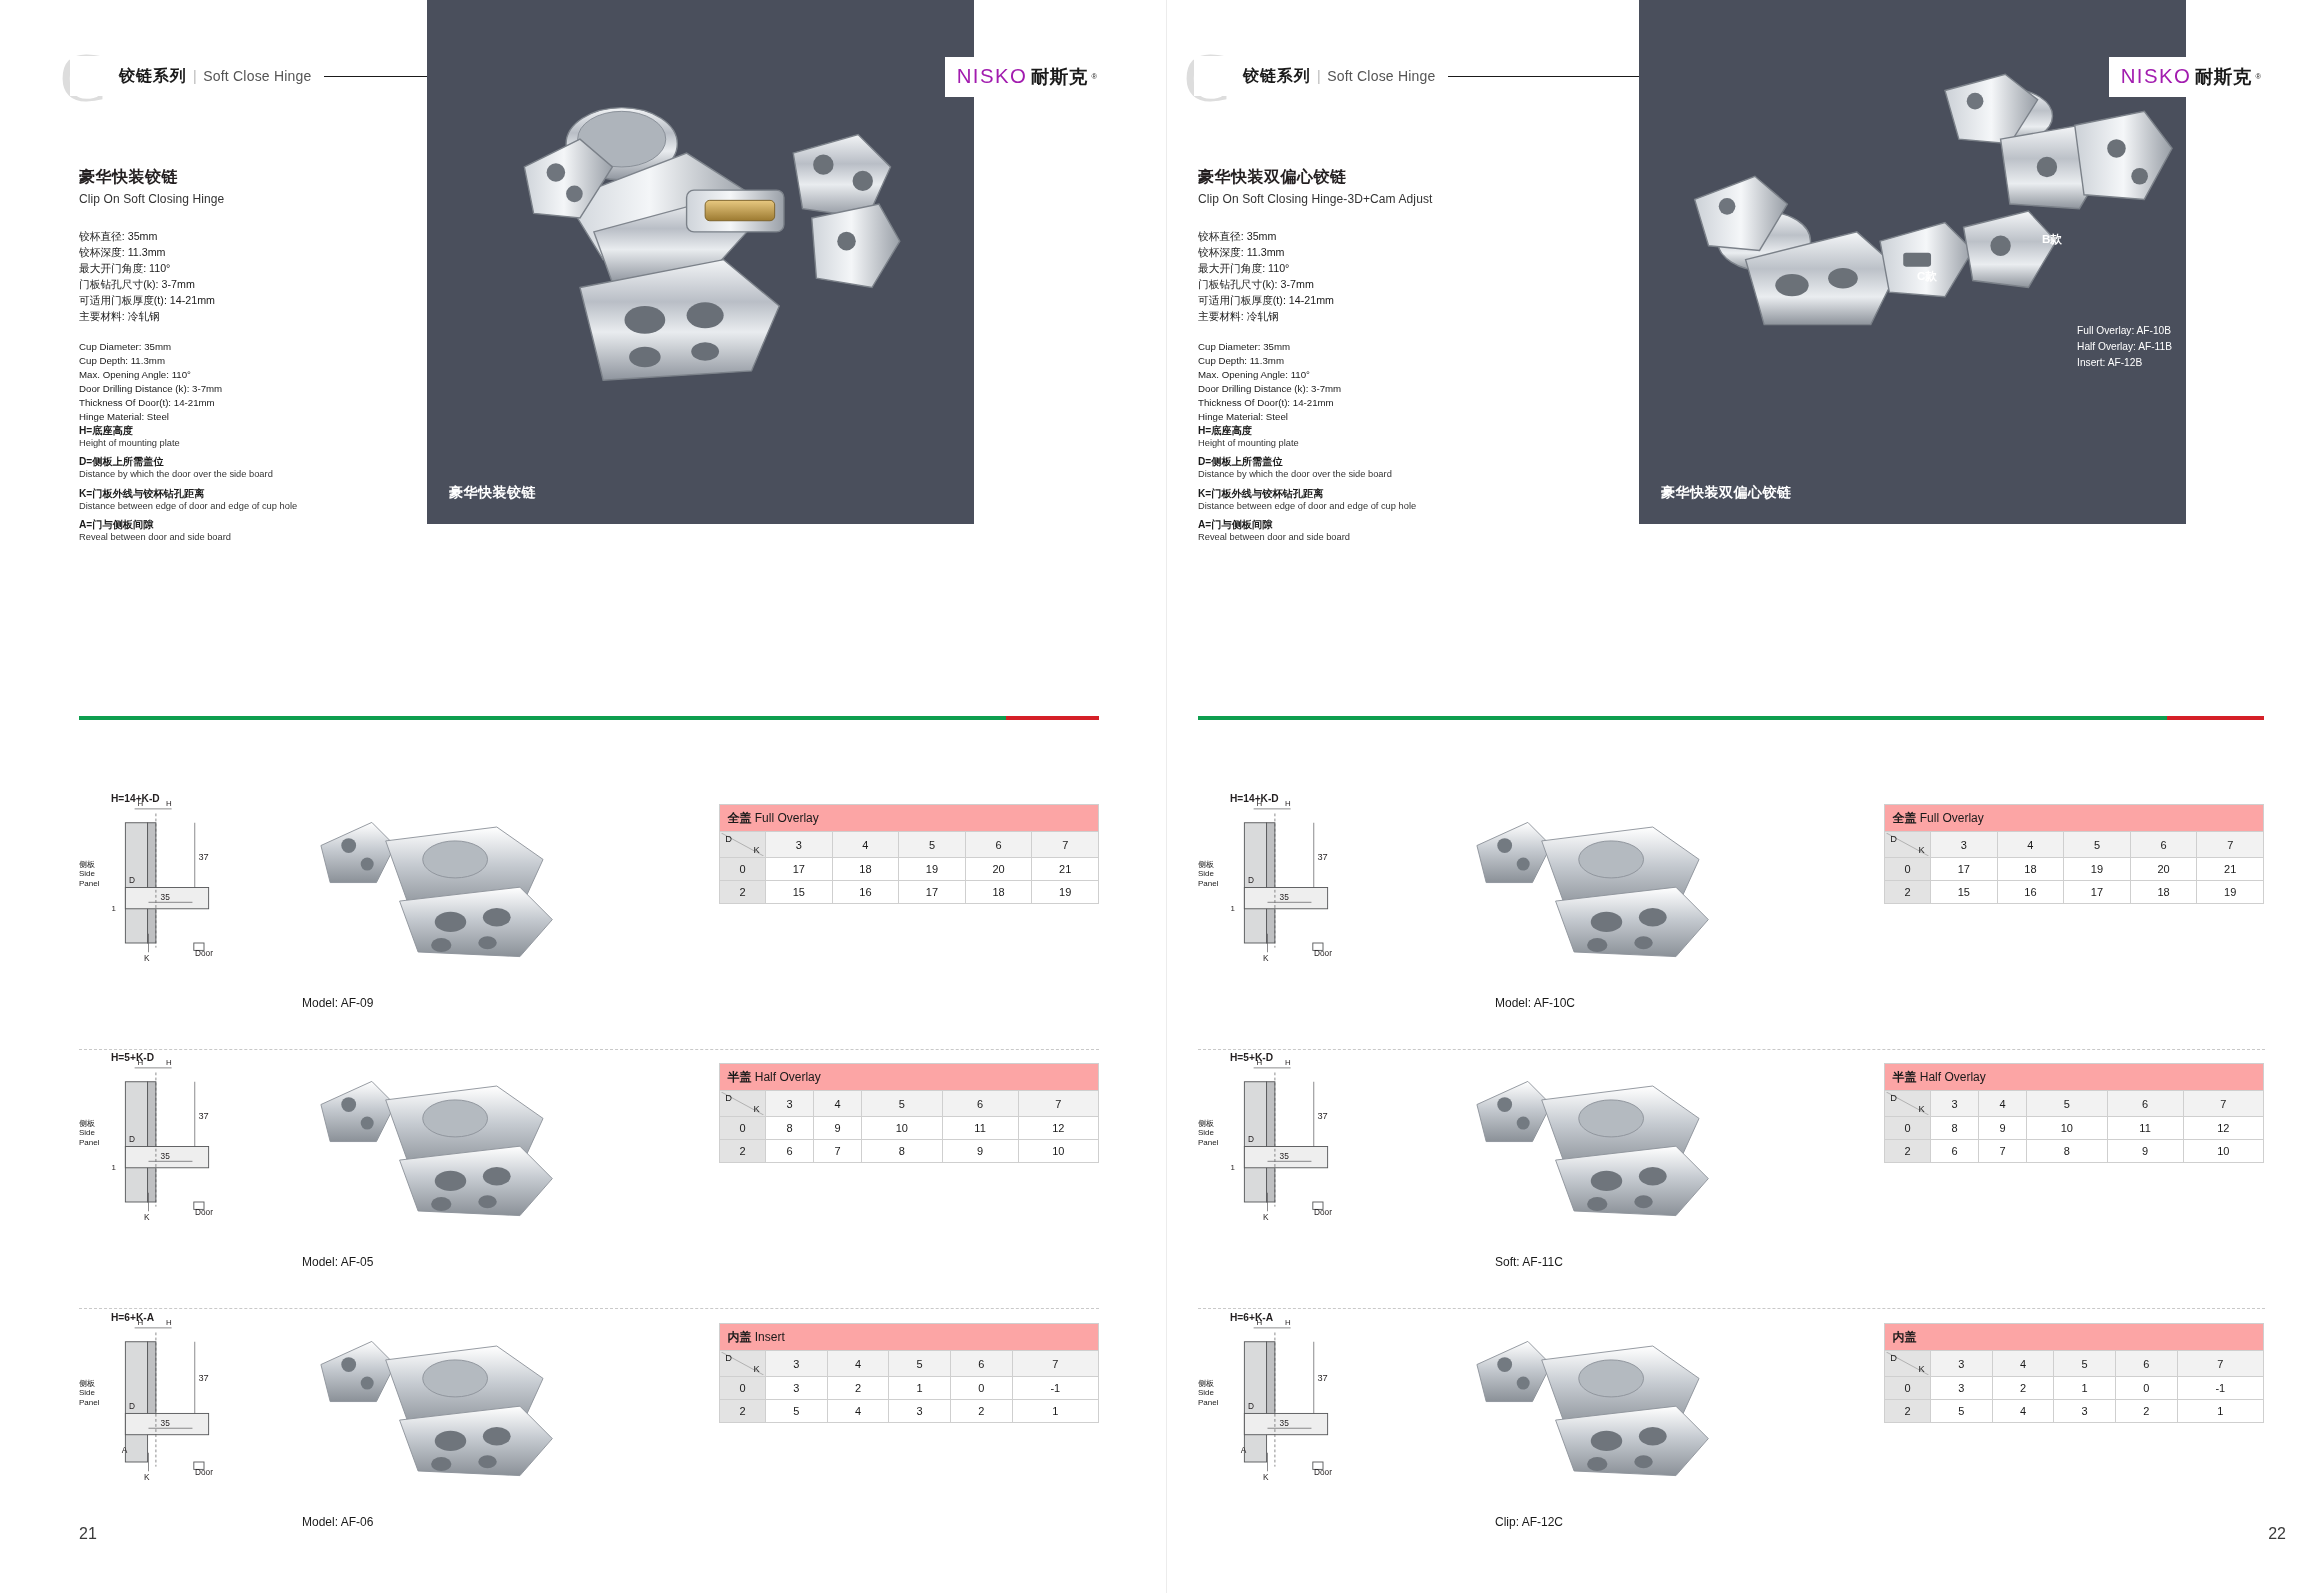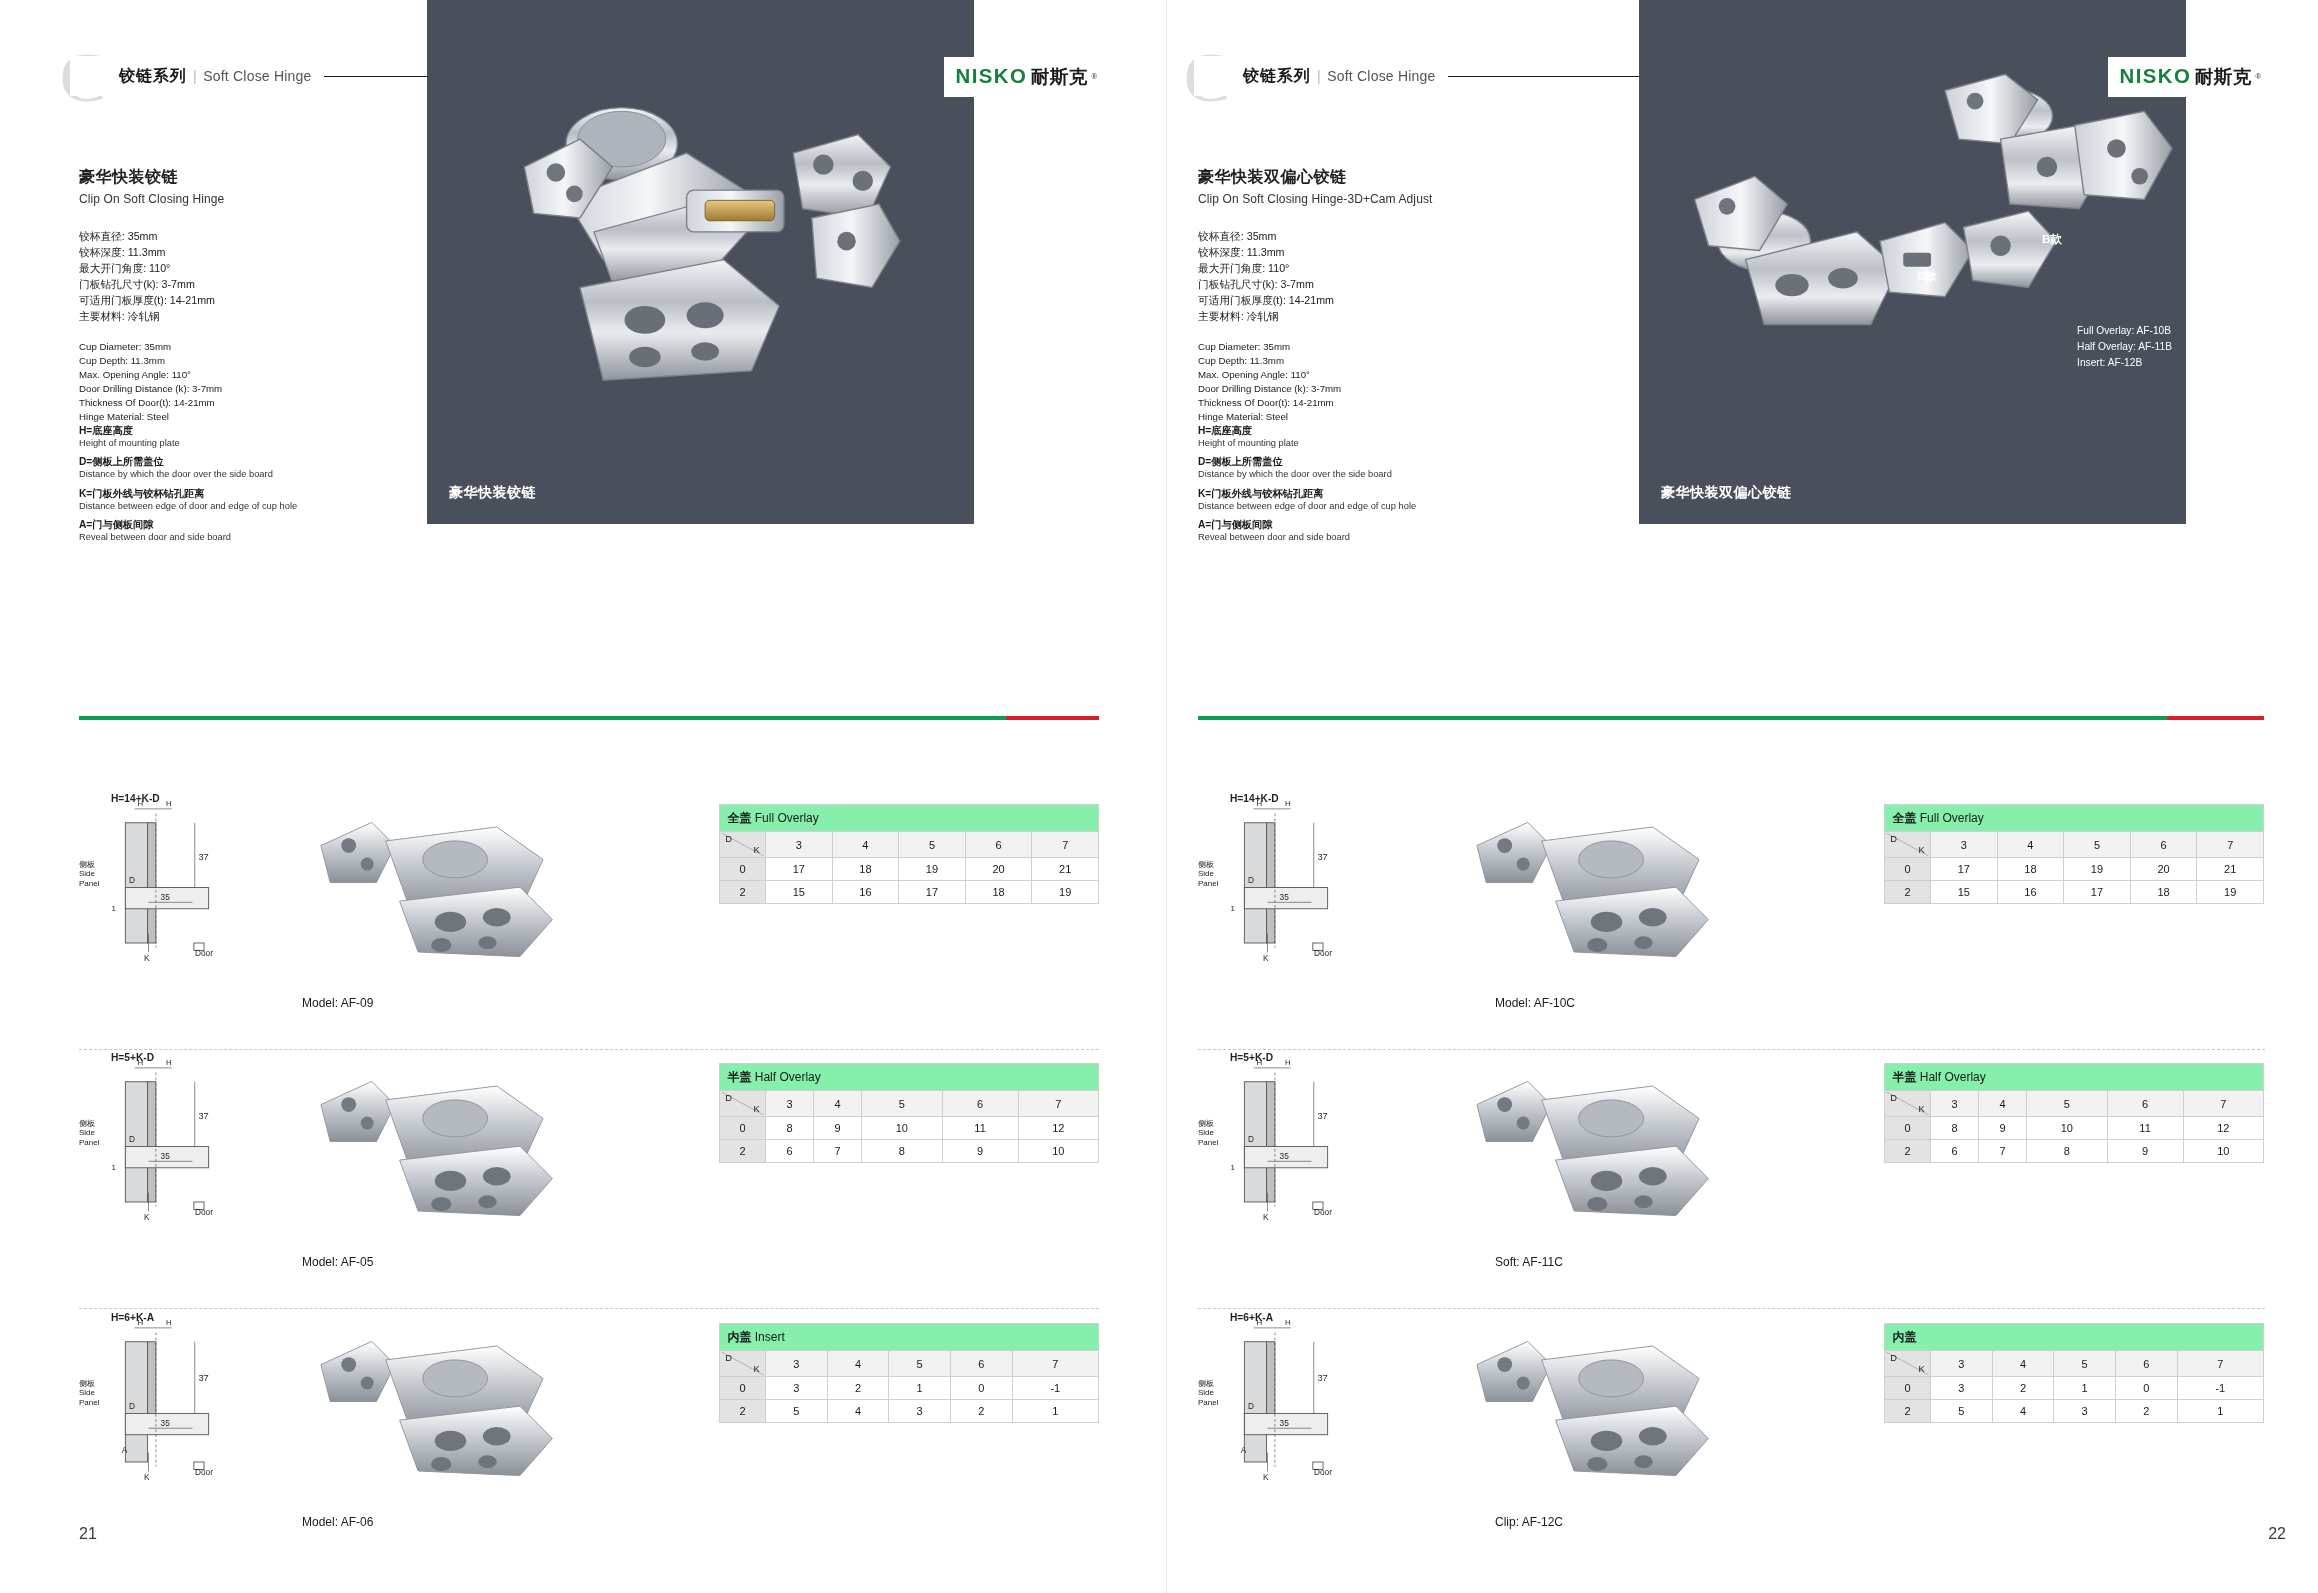--- a/index.html
+++ b/index.html
@@ -32,21 +32,21 @@
     position:absolute; left:-10.2px; top:-13px; font-size:70px; line-height:70px;
     color:#dddddd; font-family:"Liberation Serif", serif; z-index:1; font-weight:400;
   }
   .hdr-cn { position:relative; z-index:4; font-size:16px; font-weight:700; letter-spacing:0.9px; color:#1a1a1a; padding-left:32px;margin-left:17px;}
   .hdr-sep { position:relative; z-index:4; color:#b9b9b9; font-size:14px; }
   .hdr-en { position:relative; z-index:4; font-size:14px; color:#555; letter-spacing:0.2px; }
   .hdr-right {
     position:absolute; right:0; top:0.9px; height:40px; background:#fff; padding-left:12px;
     display:flex; align-items:center; gap:3.7px; z-index:3;
   }
-  .brand-n { font-size:20.4px; font-weight:700; letter-spacing:1.4px; color:#15803d; }
+  .brand-n { font-size:20.4px; font-weight:400; letter-spacing:1.4px; color:#a21caf; }
   .brand-cn { font-size:18.5px; font-weight:700; color:#1a1a1a; letter-spacing:0.5px;}
   .brand-r { font-size:7.4px; vertical-align:super; color:#1a1a1a;}
 
   
   .prod { position:absolute; top:167px; }
   .page.left .prod  { left:79px; width:1020px; }
   .page.right .prod { left:32px; width:1067px; }
 
   .prod-title-cn { font-size:16px; font-weight:700; letter-spacing:0.5px; }
   .prod-title-en { font-size:12px; color:#333; margin-top:3.7px; letter-spacing:0.1px;}
@@ -104,21 +104,21 @@
   .photo svg { position:absolute; left:0; top:0; }
   .model-label { position:absolute; left:223px; top:206px; font-size:12px; color:#1a1a1a; }
   .page.right .photo { left:260px; }
   .page.right .model-label { left:297px; }
 
   
   .tbl { position:absolute; top:14px; width:380px; }
   .page.left .tbl { left:640px; }
   .page.right .tbl { left:686px; }
   .tbl-head {
-    background:#86efac; padding:4.6px 7.4px; font-size:12px; font-weight:700; color:#1a1a1a;
+    background:#fca5a5; padding:4.6px 7.4px; font-size:12px; font-weight:700; color:#1a1a1a;
     border:0.5px solid #cfcfcf; border-bottom:none;
   }
   .tbl-head .en { font-weight:400; }
   table.grid { border-collapse:collapse; width:100%; }
   table.grid td { border:0.5px solid #cfcfcf; text-align:center; font-size:11px; height:23px; color:#1a1a1a; }
   table.grid td.hdrcell { background:#e3e3e3; width:43px; position:relative; }
   table.grid td.kcell { background:#f2f2f2; font-weight:400; }
   table.grid td.dcell { background:#e3e3e3; font-weight:400; width:43px;}
   .dk { position:relative; width:43px; height:23px; display:block;}
   .dk .slash { position:absolute; left:0; top:0; width:43px; height:23px; }

